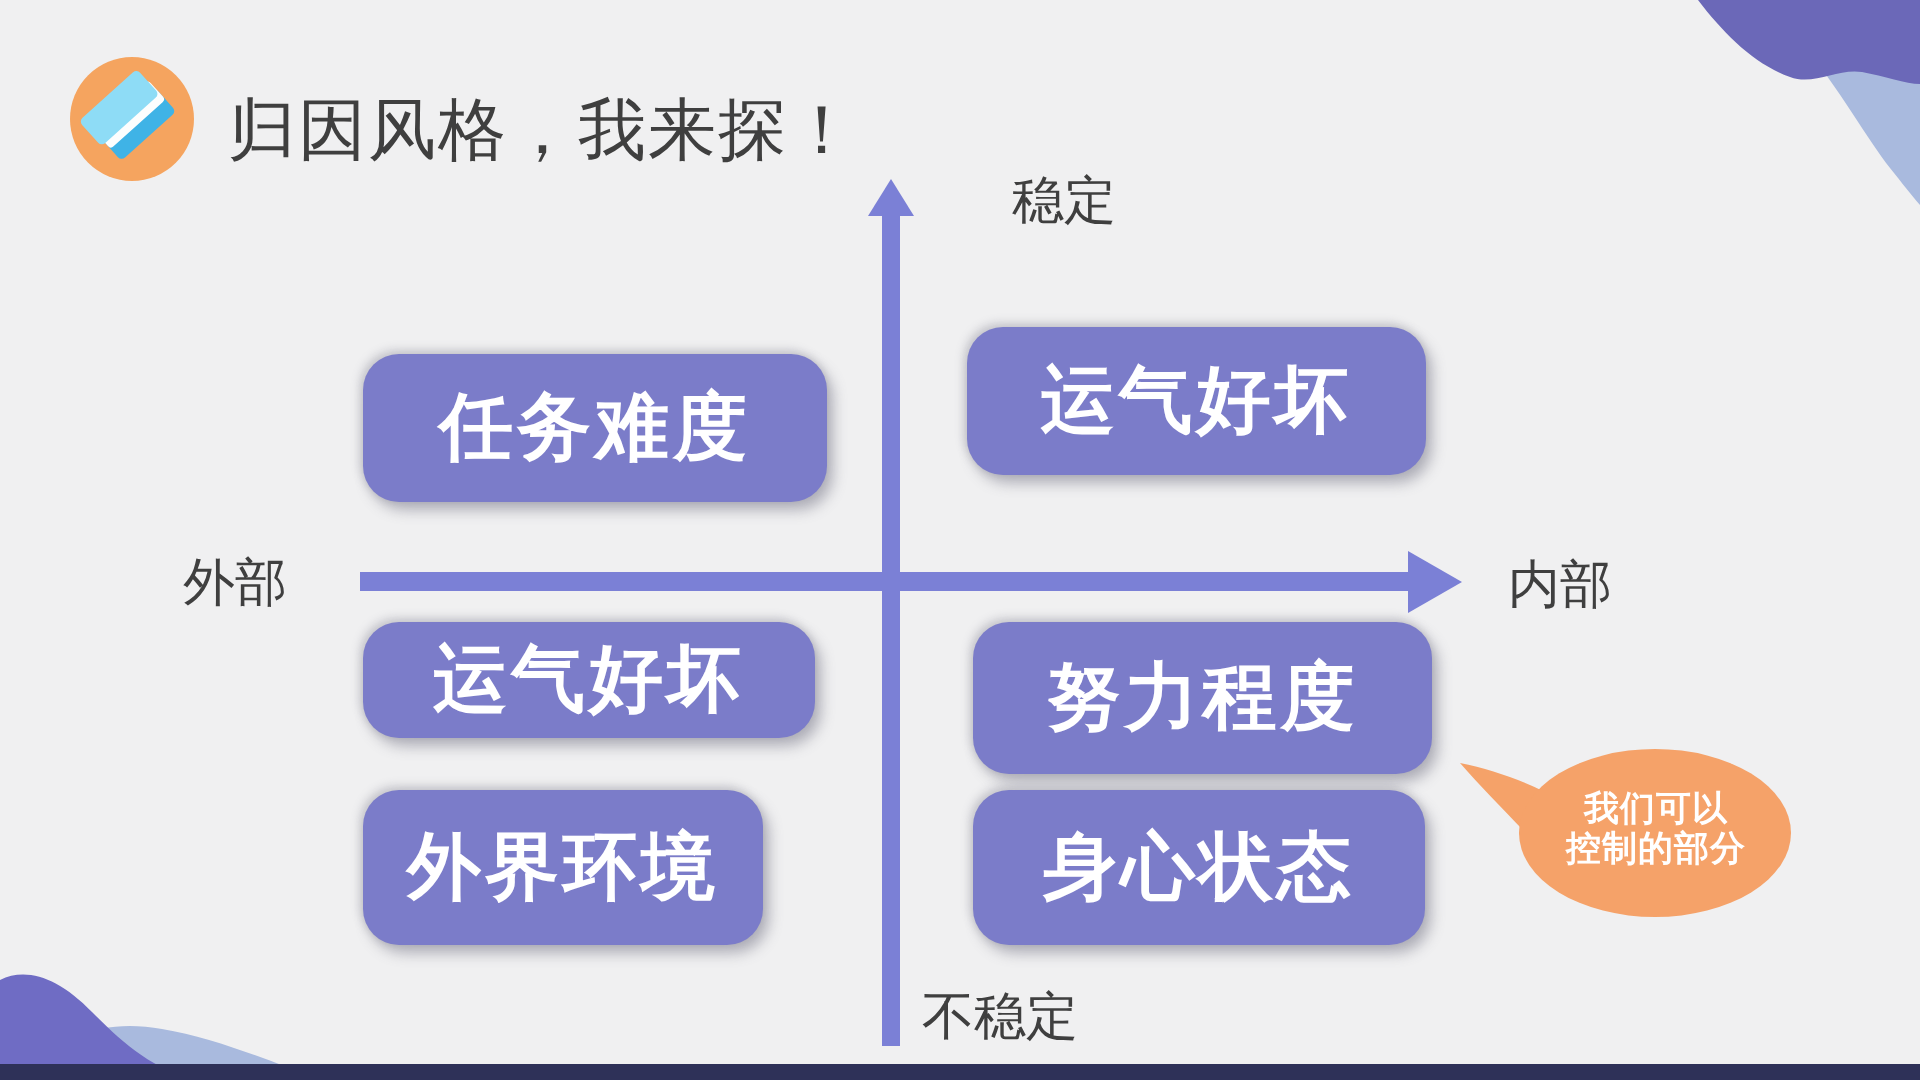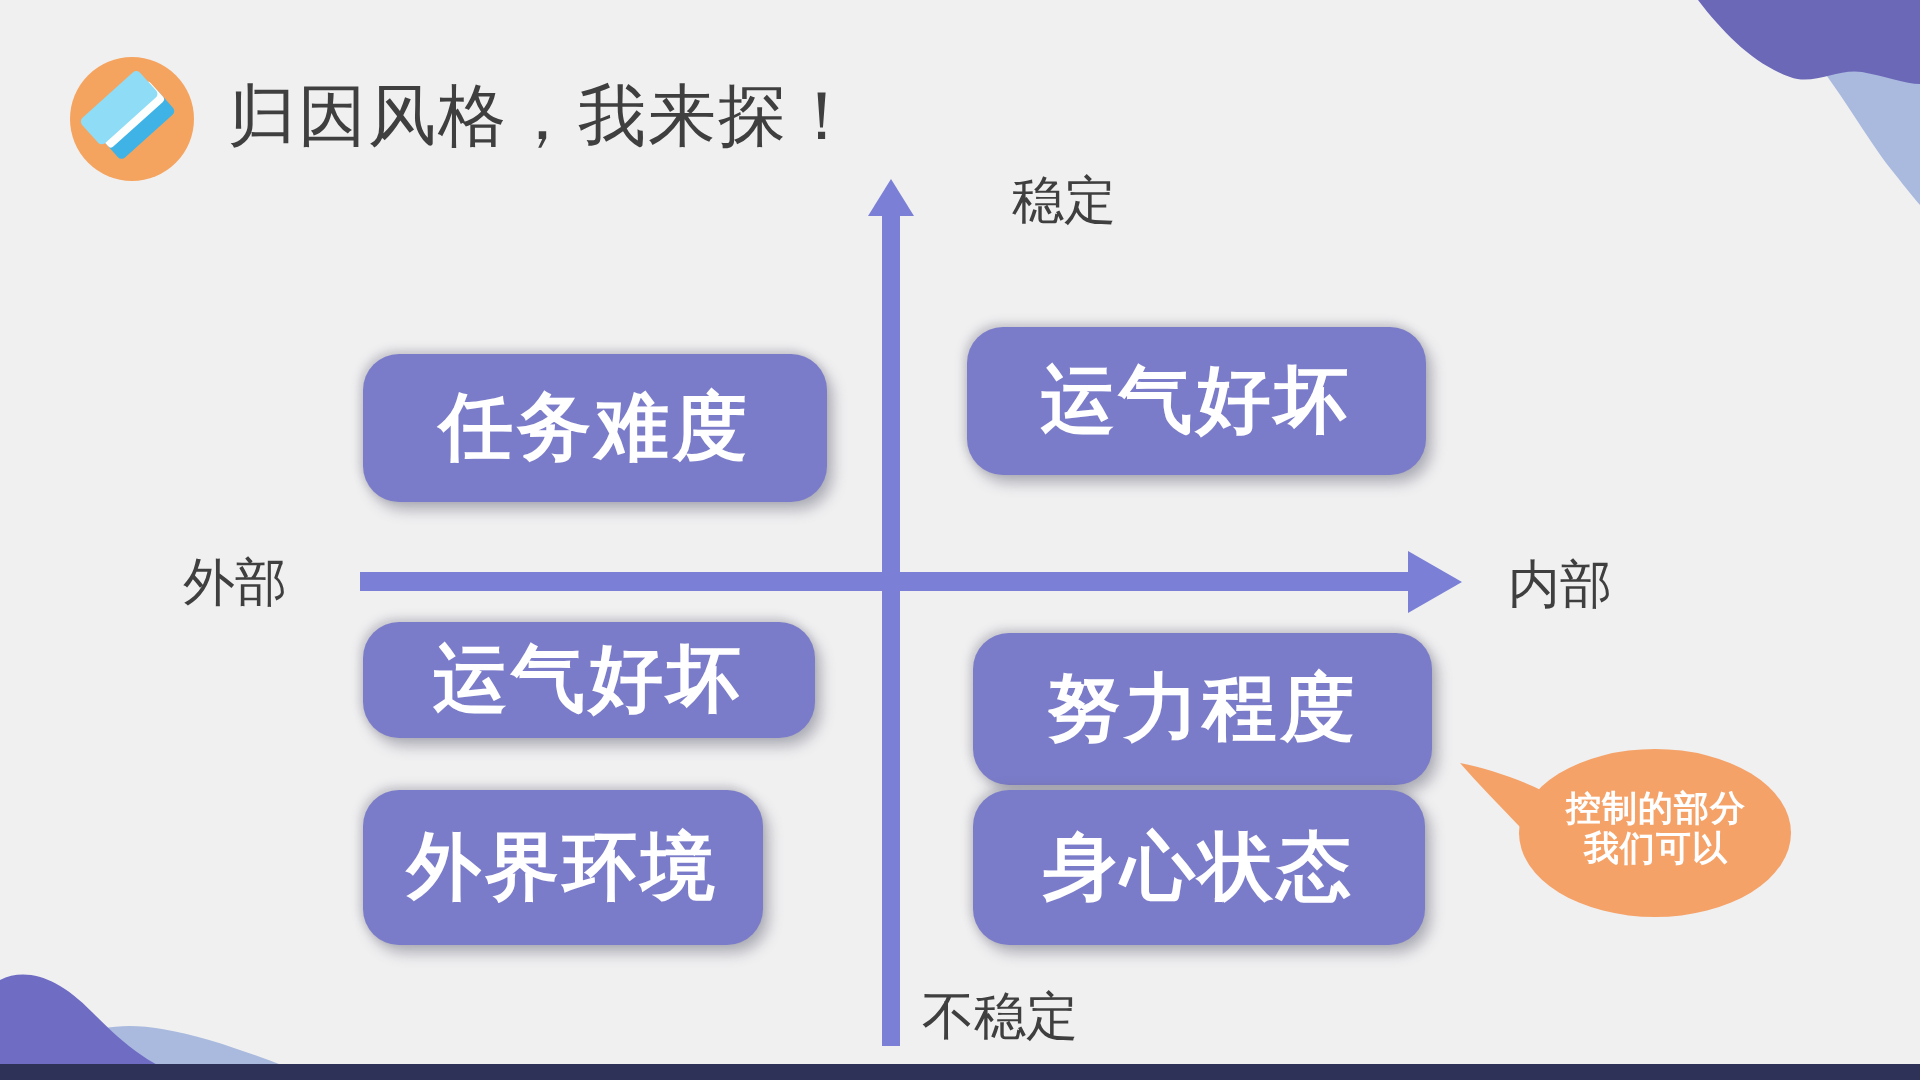--- a/index.html
+++ b/index.html
@@ -6,21 +6,21 @@
   body{
     width:1920px;height:1080px;position:relative;overflow:hidden;
     background:#f0f0f1;
     font-family:"Liberation Sans","DejaVu Sans",sans-serif;
   }
   .abs{position:absolute;}
 
   
   .title-icon{left:70px;top:57px;width:124px;height:124px;}
   .page-title{
-    left:228px;top:70px;width:900px;height:90px;
+    left:228px;top:84px;width:900px;height:90px;
     font-size:68px;line-height:90px;color:#3f3f3f;letter-spacing:2px;
     white-space:nowrap;
   }
 
   
   .v-shaft{left:882px;top:212px;width:18px;height:834px;background:#7b80d6;}
   .v-arrow{
     left:868px;top:179px;width:0;height:0;
     border-left:23px solid transparent;border-right:23px solid transparent;
     border-bottom:37px solid #7b80d6;
@@ -43,21 +43,21 @@
   .qbox{
     background:#7b7cc9;border-radius:36px;
     display:flex;align-items:center;justify-content:center;
     color:#ffffff;font-size:74px;font-weight:bold;letter-spacing:4px;
     box-shadow:6px 8px 14px rgba(96,96,116,0.45),-3px -4px 10px rgba(96,96,116,0.28);
     white-space:nowrap;
   }
   .box-tl{left:363px;top:325px;width:464px;height:148px;margin-top:29px;}
   .box-tr{left:967px;top:327px;width:459px;height:148px;}
   .box-ml{left:363px;top:622px;width:452px;height:116px;}
-  .box-mr{left:973px;top:622px;width:459px;height:152px;margin-top:11px;}
+  .box-mr{left:973px;top:622px;width:459px;height:152px;}
   .box-bl{left:363px;top:790px;width:400px;height:155px;}
   .box-br{left:973px;top:790px;width:452px;height:155px;}
 
   
   .callout-svg{left:1455px;top:745px;width:350px;height:180px;}
   .callout-text{
     left:1520px;top:788px;width:272px;text-align:center;
     color:#ffffff;font-size:35px;font-weight:bold;line-height:40px;
     letter-spacing:1px;
   }
@@ -107,15 +107,15 @@
 <div class="abs qbox box-ml">运气好坏</div>
 <div class="abs qbox box-mr">努力程度</div>
 <div class="abs qbox box-bl">外界环境</div>
 <div class="abs qbox box-br">身心状态</div>
 
 <svg class="abs callout-svg" viewBox="0 0 350 180" xmlns="http://www.w3.org/2000/svg">
   <path d="M5,18 C55,28 105,50 142,80 L112,130 C75,92 35,52 5,18 Z" fill="#f5a269"></path>
   <ellipse cx="200" cy="88" rx="136" ry="84" fill="#f5a269"></ellipse>
 </svg>
 <div class="abs callout-text">
+  <div>我们可以</div>
   <div>控制的部分</div>
-  <div>我们可以</div>
 </div>
 
 </body></html>

